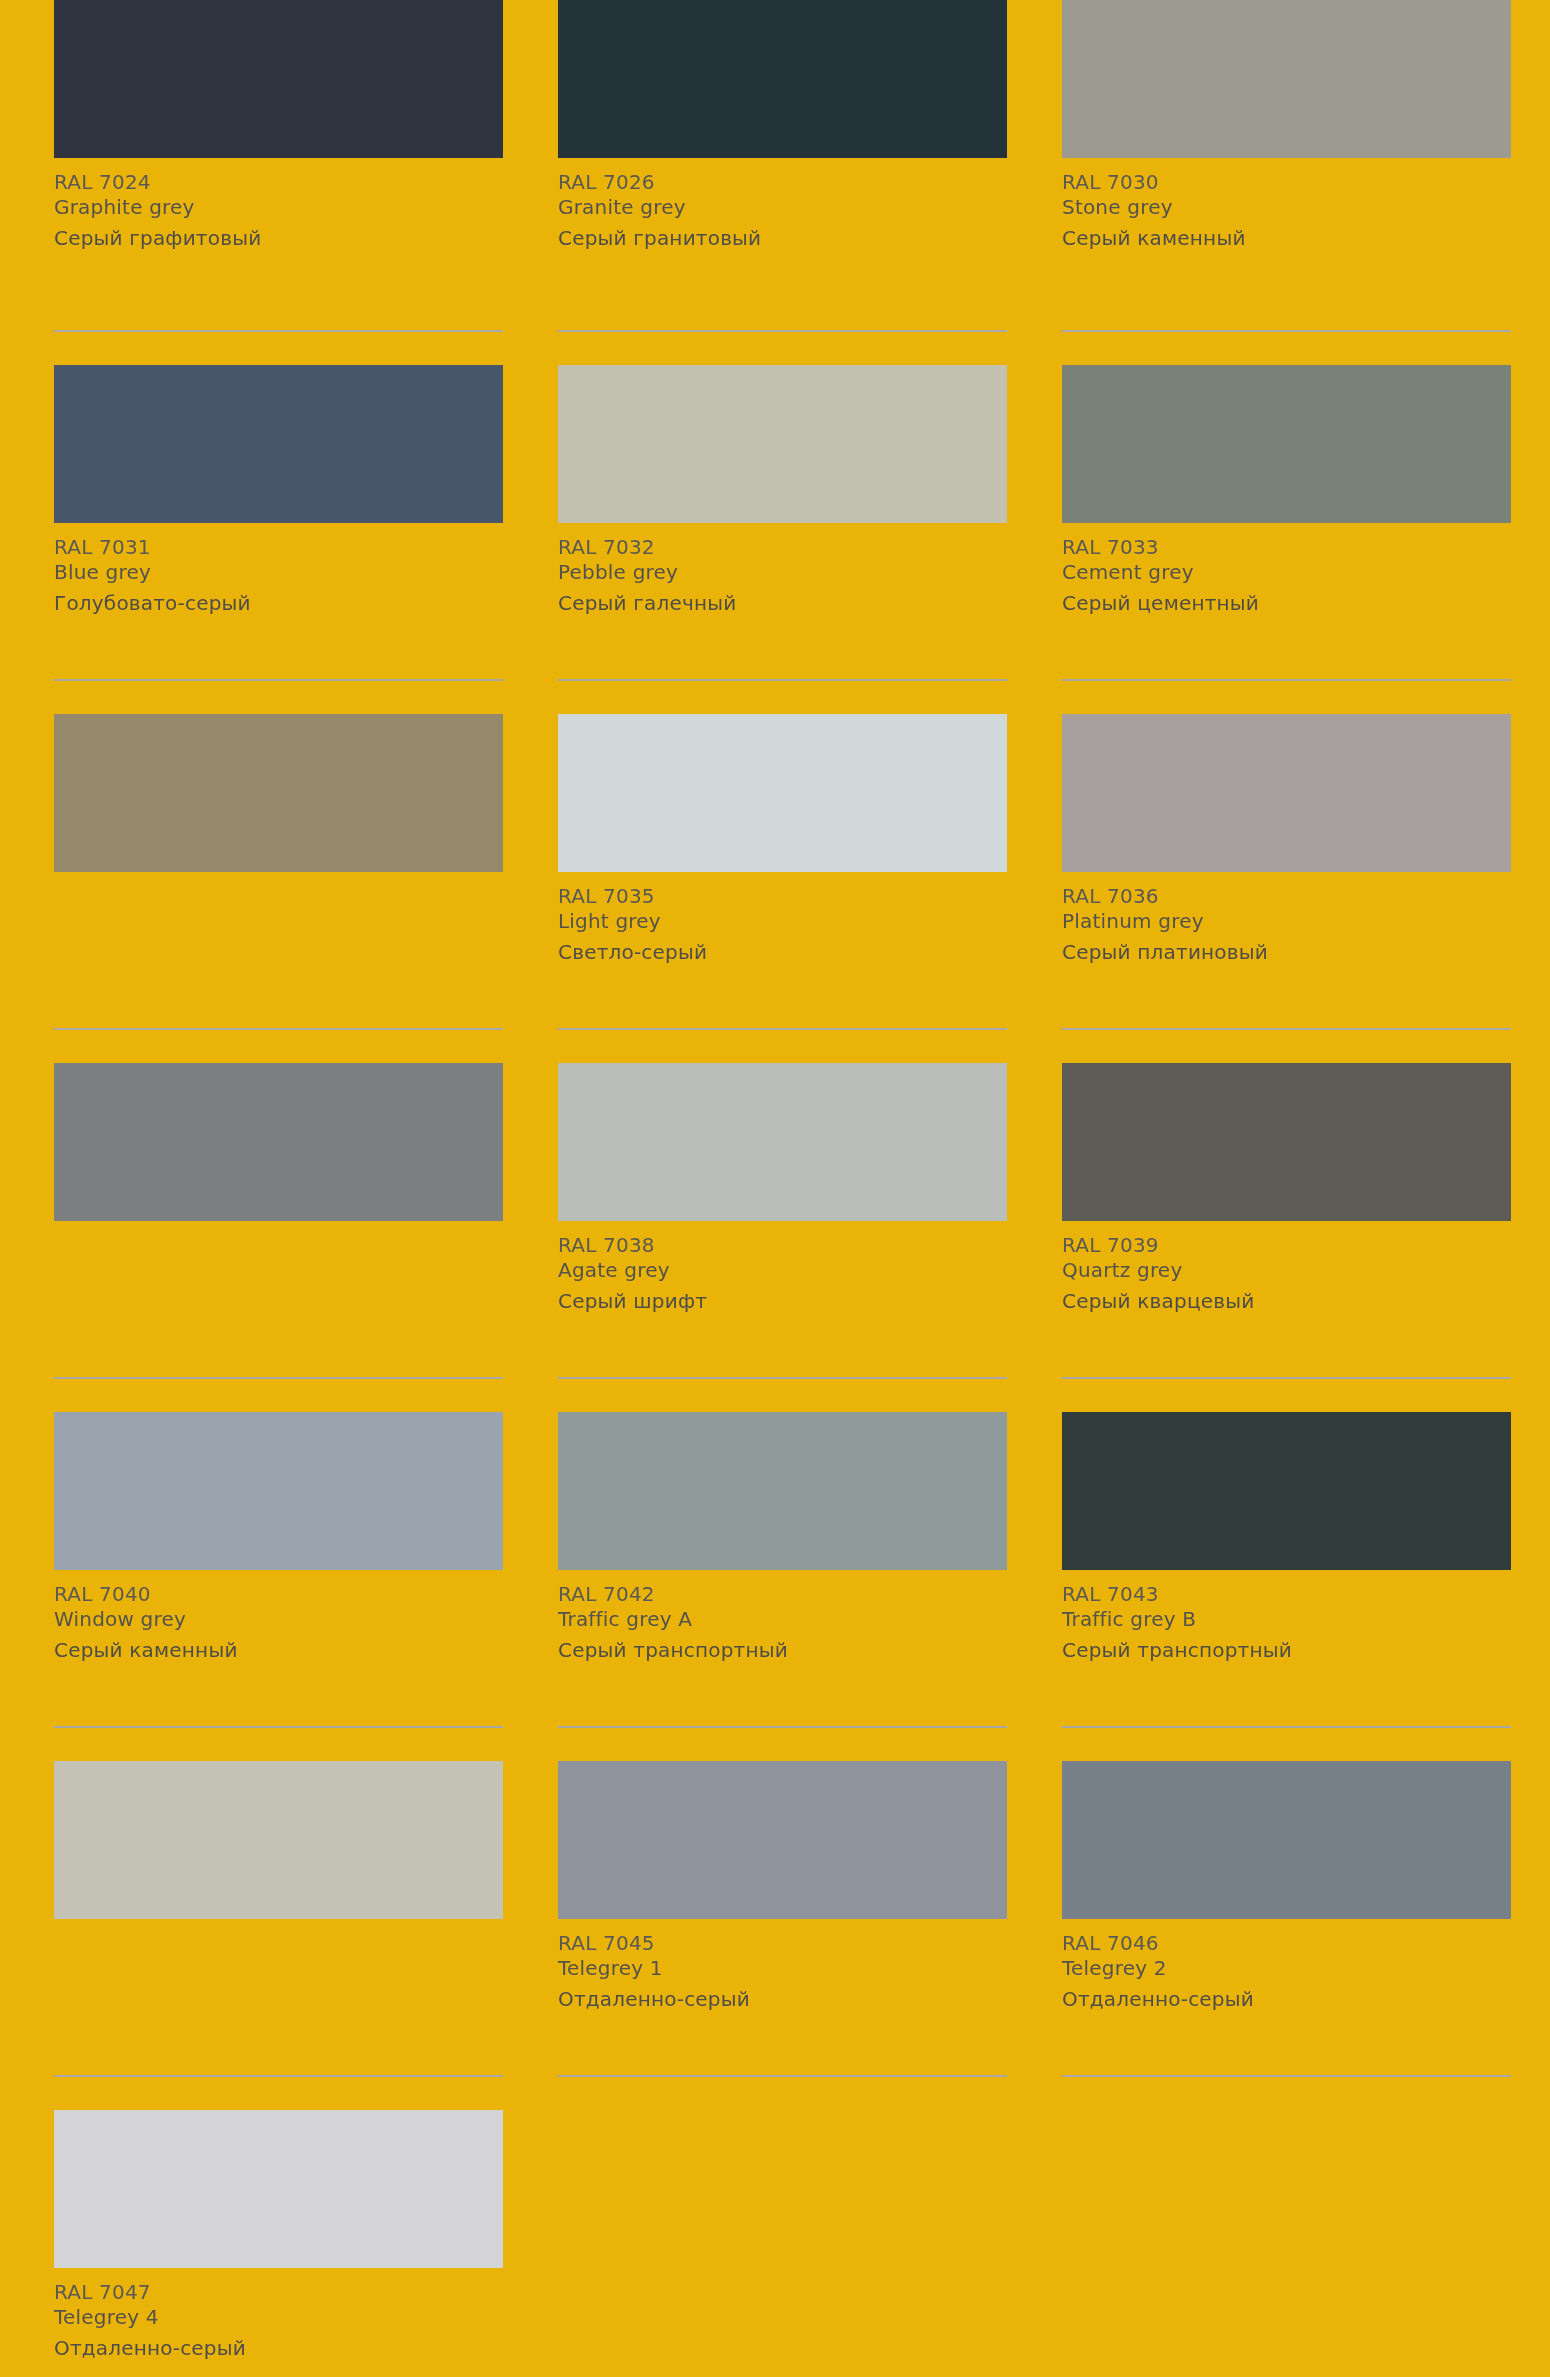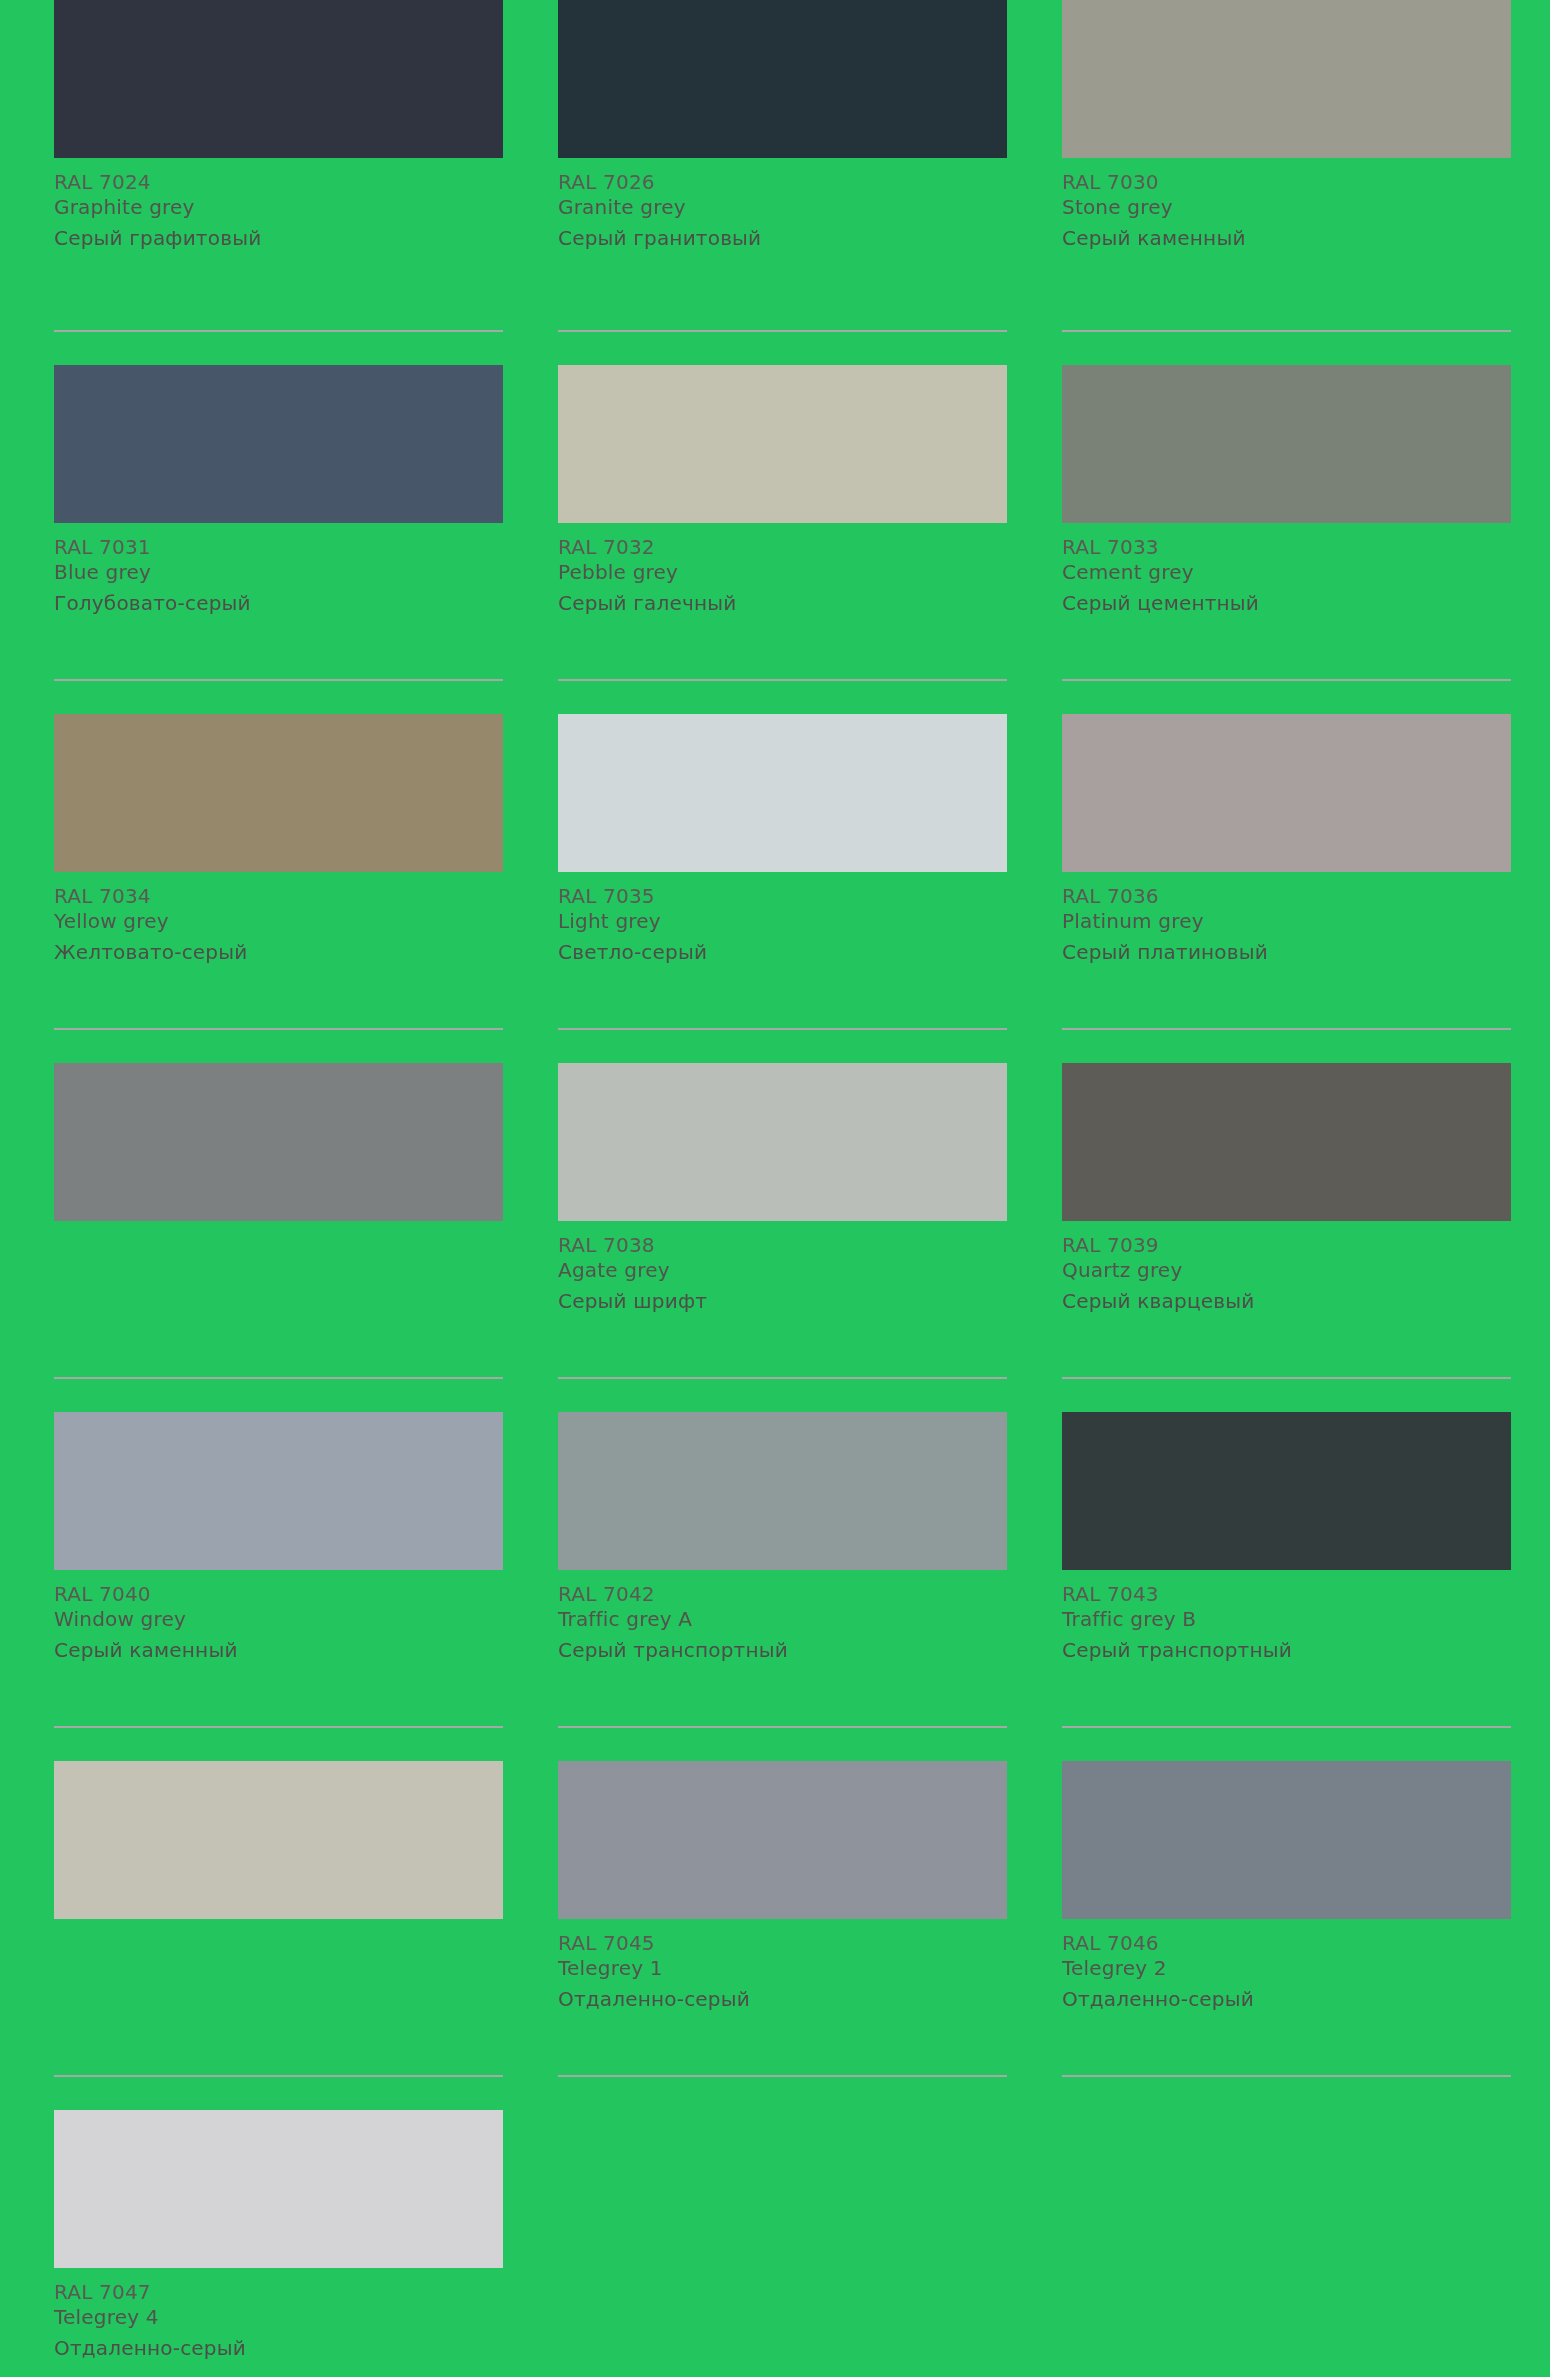--- a/index.html
+++ b/index.html
@@ -11,21 +11,21 @@
     width: 1550px;
     height: 2377px;
     font-family: "DejaVu Sans", "Liberation Sans", sans-serif;
     overflow: hidden;
   }
 
   #palette-page {
     position: relative;
     width: 1550px;
     height: 2377px;
-    background: #22c55e;
+    background: #eab308;
     box-sizing: border-box;
     padding: 0 0 0 0;
   }
 
   .grid {
     display: grid;
     grid-template-columns: repeat(3, 504px);
     column-gap: 0px;
     row-gap: 0px;
     padding-left: 54px;
@@ -165,25 +165,20 @@
           <div class="label-line label-code">RAL 7033</div>
           <div class="label-line label-en">Cement grey</div>
           <div class="label-line label-ru">Серый цементный</div>
         </div>
         <div class="divider" style="background: rgb(168, 168, 168);"></div>
       </div>
       <div class="swatch-cell row-2">
         <div class="chip-wrap">
           <div class="chip" style="background: rgb(150, 136, 107);"></div>
         </div>
-        <div class="labels">
-          <div class="label-line label-code">RAL 7034</div>
-          <div class="label-line label-en">Yellow grey</div>
-          <div class="label-line label-ru">Желтовато-серый</div>
-        </div>
         <div class="divider" style="background: rgb(168, 168, 168);"></div>
       </div>
       <div class="swatch-cell row-2">
         <div class="chip-wrap">
           <div class="chip" style="background: rgb(208, 216, 218);"></div>
         </div>
         <div class="labels">
           <div class="label-line label-code">RAL 7035</div>
           <div class="label-line label-en">Light grey</div>
           <div class="label-line label-ru">Светло-серый</div>

